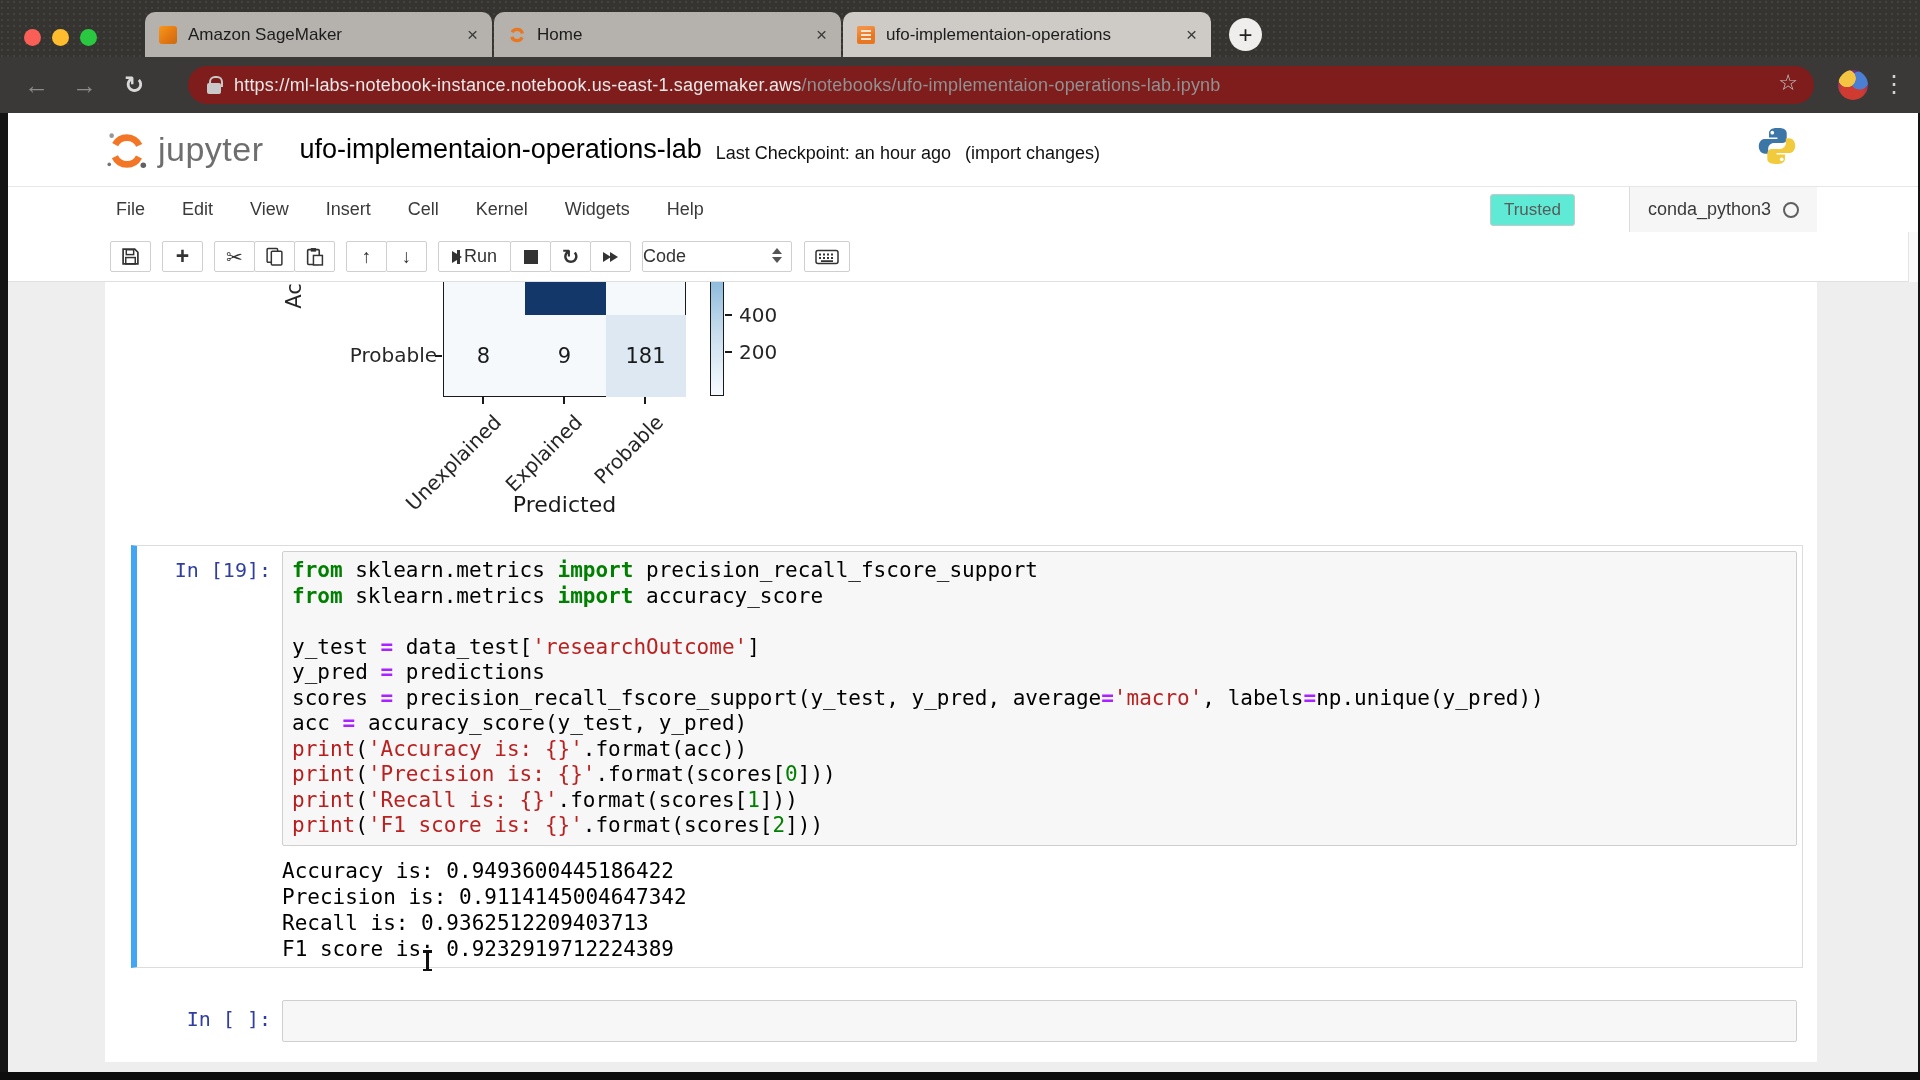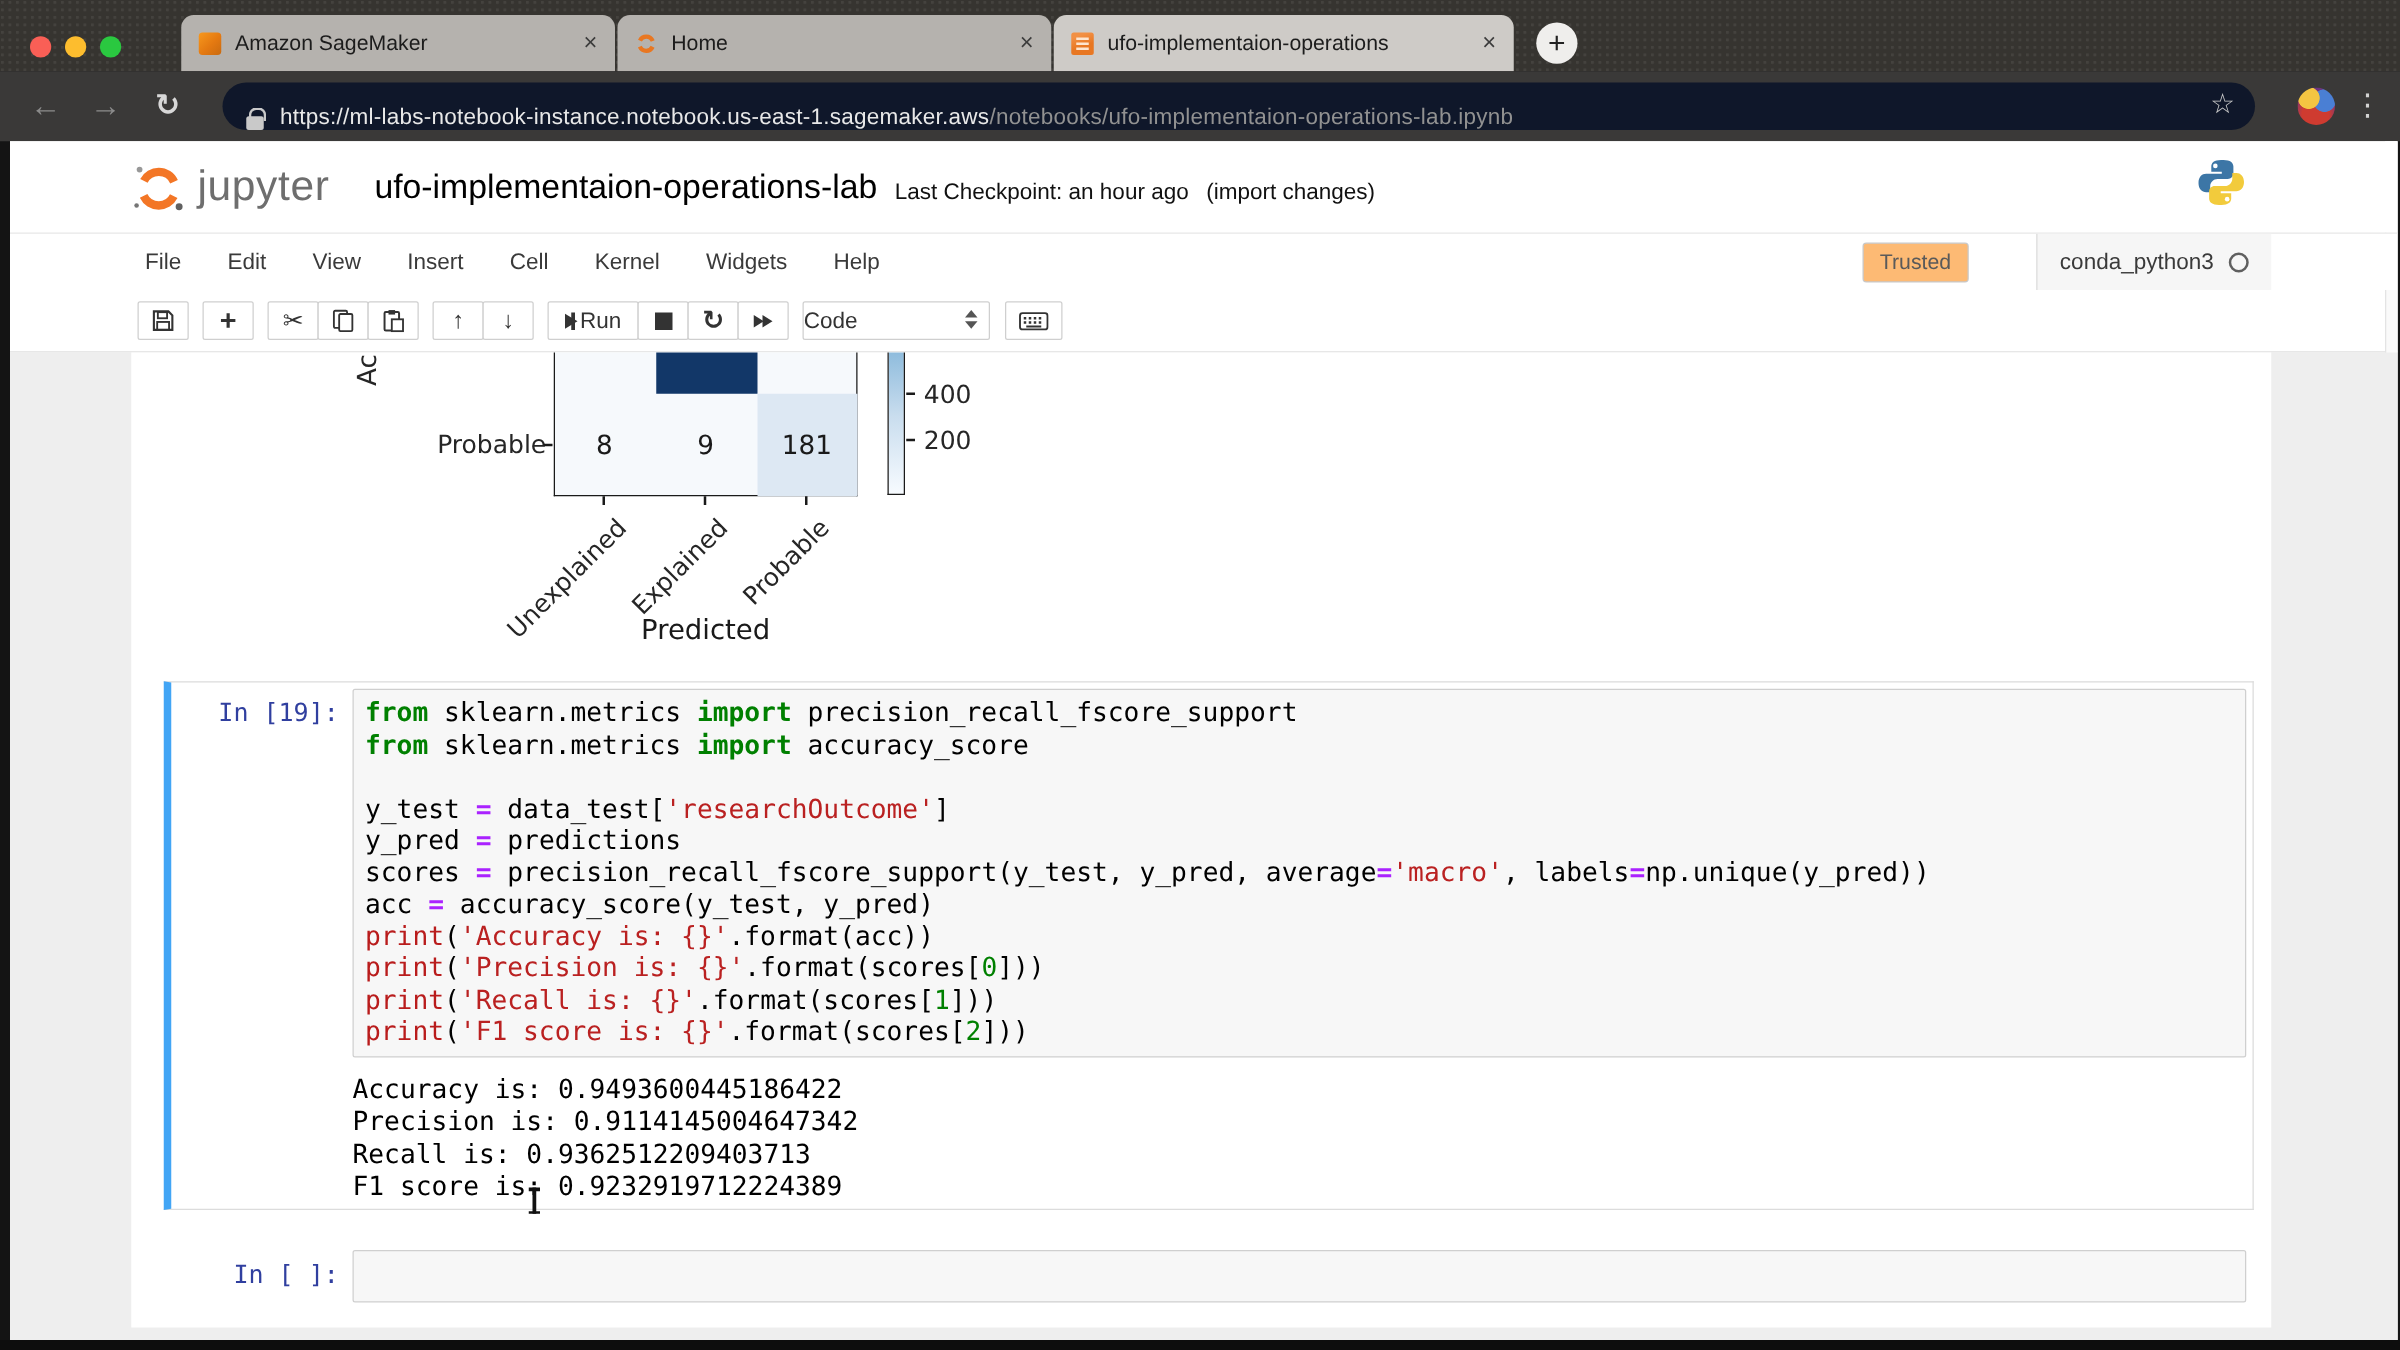--- a/index.html
+++ b/index.html
@@ -26,22 +26,22 @@
   .sagemaker-cube { background:linear-gradient(135deg,#f7981d 0%,#e47911 55%,#c96a10 100%); border-radius:3px; }
   .nbfile { background:linear-gradient(160deg,#f29044 20%,#e87722 60%); border-radius:2px; position:relative; }
   .nbfile::after{ content:""; position:absolute; left:4px; top:4px; width:10px; height:2px; background:#fde5cf; box-shadow:0 4px 0 #fde5cf, 0 8px 0 #fde5cf; }
   .newtab { width:33px; height:33px; border-radius:50%; background:#efeeec; color:#222;
     font-size:24px; display:flex; align-items:center; justify-content:center; margin:0 0 6px 18px; }
 
   
   .urlrow { position:absolute; left:0; top:57px; width:1920px; height:56px; background:#3a3938; }
   .navicon { position:absolute; top:13px; font-size:25px; color:#8b8b8b; line-height:30px; }
   .navicon.reload { color:#d8d8d8; font-size:24px; font-weight:bold; }
-  .urlpill { position:absolute; left:178px; top:9px; width:1626px; height:38px; border-radius:19px;
-    background:#0f172a; display:flex; align-items:flex-end; }
+  .urlpill { position:absolute; left:188px; top:9px; width:1626px; height:38px; border-radius:19px;
+    background:#7f1d1d; display:flex; align-items:center; }
   .lock { position:relative; width:14px; height:11px; background:#c9c9c9; border-radius:2px; margin:6px 13px 0 19px; }
   .lock::before { content:""; position:absolute; left:2px; top:-7px; width:10px; height:9px;
     border:2px solid #c9c9c9; border-bottom:none; border-radius:6px 6px 0 0; }
   .urltext { font-size:18px; letter-spacing:0.2px; white-space:nowrap; }
   .url-host { color:#e8e8e8; } .url-path { color:#919191; }
   .star { position:absolute; right:16px; top:4px; font-size:22px; color:#c9c9c9; }
   .avatar { position:absolute; right:52px; top:13px; width:30px; height:30px; border-radius:50%;
     background:radial-gradient(circle at 30% 28%, #f4c542 0 28%, transparent 30%),
                radial-gradient(circle at 72% 35%, #4a7fd4 0 30%, transparent 32%),
                radial-gradient(circle at 48% 72%, #cf3b30 0 40%, #6d3580 75%); }
@@ -58,21 +58,21 @@
   .jtitle { font-size:27px; color:#000; margin-left:36px; font-weight:500; }
   .jcheckpoint { font-size:18px; color:#111; margin-left:14px; padding-top:8px; }
   .junsaved { font-size:18px; color:#111; margin-left:14px; padding-top:8px; }
   .pylogo { position:absolute; right:120px; top:12px; }
 
   
   .menubar { position:relative; height:46px; border-top:1px solid #e7e7e7; display:flex; align-items:center;
     padding-left:108px; background:#fff; }
   .menu-item { font-size:18px; color:#3a3a3a; margin-right:37px; }
   .menu-right { position:absolute; right:101px; top:0; bottom:0; display:flex; align-items:center; }
-  .trusted { border:1px solid #c8c8c8; border-radius:3px; padding:5px 13px; font-size:17px; color:#5a5a5a; margin-right:54px; background:#fdba74; }
+  .trusted { border:1px solid #c8c8c8; border-radius:3px; padding:5px 13px; font-size:17px; color:#5a5a5a; margin-right:54px; background:#5eead4; }
   .kernelpanel { height:100%; display:flex; align-items:center; padding:0 18px; background:#f6f6f6; border-left:1px solid #dcdcdc; }
   .kernelname { font-size:18px; color:#3a3a3a; margin-right:12px; }
   .kernelcircle { width:16px; height:16px; border:2px solid #5f5f5f; border-radius:50%; }
 
   
   .toolbar { height:50px; display:flex; align-items:center; padding-left:102px; background:#fff; border-bottom:1px solid #e0e0e0; }
   .btngroup { display:flex; margin-right:12px; }
   .btn { min-width:41px; height:31px; background:#fff; border:1px solid #cfcfcf; border-radius:2px;
     display:flex; align-items:center; justify-content:center; color:#333; margin-right:-1px; font-size:19px; }
   .btn.runbtn { padding:0 13px; gap:4px; font-size:18px; }

